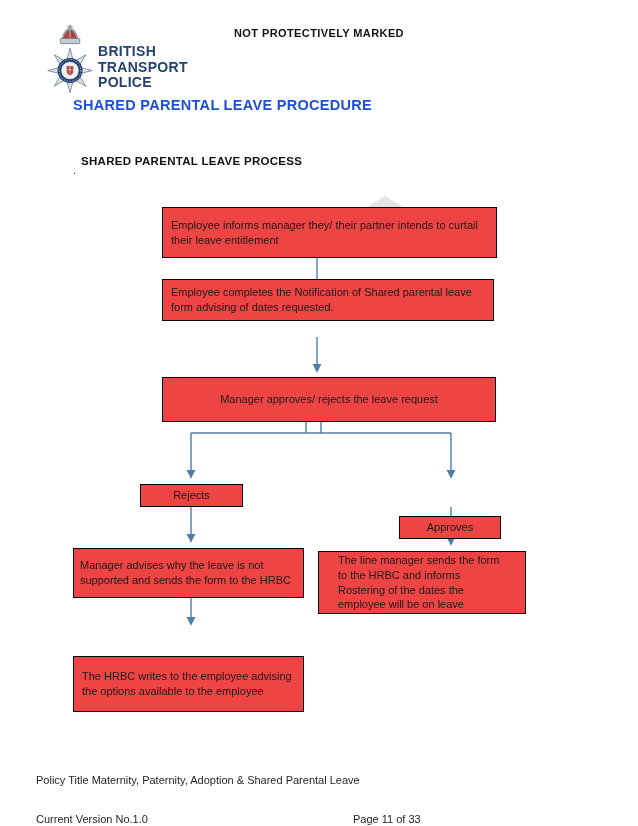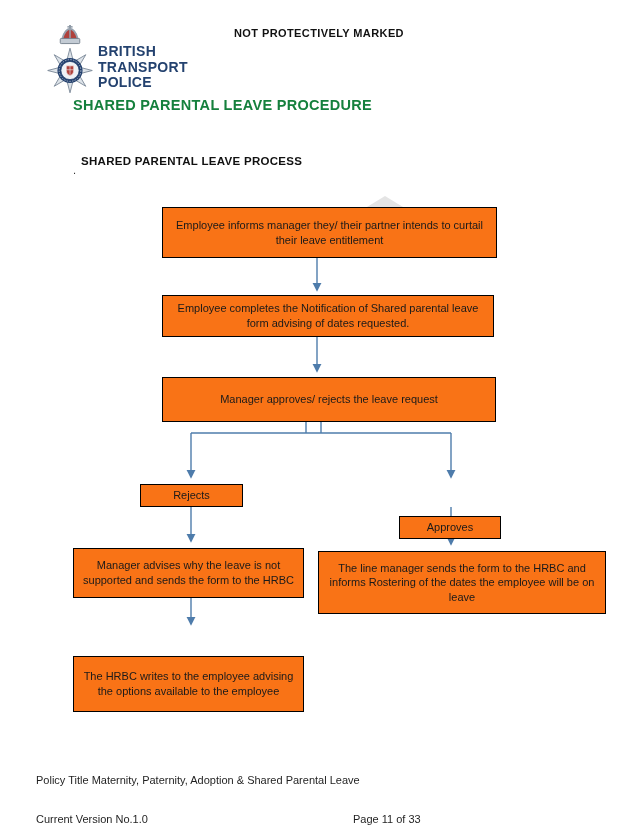--- a/index.html
+++ b/index.html
@@ -34,21 +34,21 @@
     letter-spacing: 0.3px;
     line-height: 15.5px;
     color: #24426f;
   }
   .page-title {
     position: absolute;
     left: 73px; top: 97px;
     font-size: 14.5px;
     font-weight: bold;
     letter-spacing: 0.3px;
-    color: #15803d;
+    color: #1d4ed8;
     margin: 0;
   }
   .section-heading {
     position: absolute;
     left: 73px; top: 147px;
     font-size: 11.5px;
     font-weight: bold;
     letter-spacing: 0.3px;
     color: #111;
     margin: 8px;
@@ -67,36 +67,35 @@
     stroke: #4e7cab;
     stroke-width: 1.4;
     fill: none;
   }
   .arrowhead { fill: #4e7cab; }
   .watermark-tri { fill: #e4e4e4; }
   .flow-box {
     position: absolute;
     box-sizing: border-box;
     border: 1.5px solid #000;
-    background: #f97316;
+    background: #ef4444;
     display: flex;
     align-items: center;
     justify-content: center;
-    text-align: center;
     font-size: 11px;
     line-height: 1.32;
     color: #1a1a1a;
   }
   .box-step1   { left: 162px; top: 207px; width: 335px; height: 51px; padding: 0 8px; }
-  .box-step2   { left: 162px; top: 295px; width: 332px; height: 42px; padding: 0 8px; }
+  .box-step2   { left: 162px; top: 279px; width: 332px; height: 42px; padding: 0 8px; }
   .box-step3   { left: 162px; top: 377px; width: 334px; height: 45px; padding: 5px 8px; }
   .box-rejects { left: 140px; top: 484px; width: 103px; height: 23px; }
   .box-approves{ left: 399px; top: 484px; width: 102px; height: 23px; margin-top: 32px; }
   .box-reject-outcome  { left: 73px;  top: 548px; width: 231px; height: 50px; padding: 0 6px; }
-  .box-approve-outcome { left: 318px; top: 551px; width: 288px; height: 63px; padding: 0 5px; }
+  .box-approve-outcome { left: 318px; top: 551px; width: 208px; height: 63px; padding: 0 19px; }
   .box-final           { left: 73px;  top: 656px; width: 231px; height: 56px; padding: 0 8px; }
   .footer {
     position: absolute;
     left: 36px; top: 750px;
     width: 566px;
     font-size: 11px;
     color: #1f1f1f;
   }
   .footer-line { position: relative; height: 15px; margin-top: 24px; }
   .footer-page { position: absolute; left: 317px; top: 0; }

